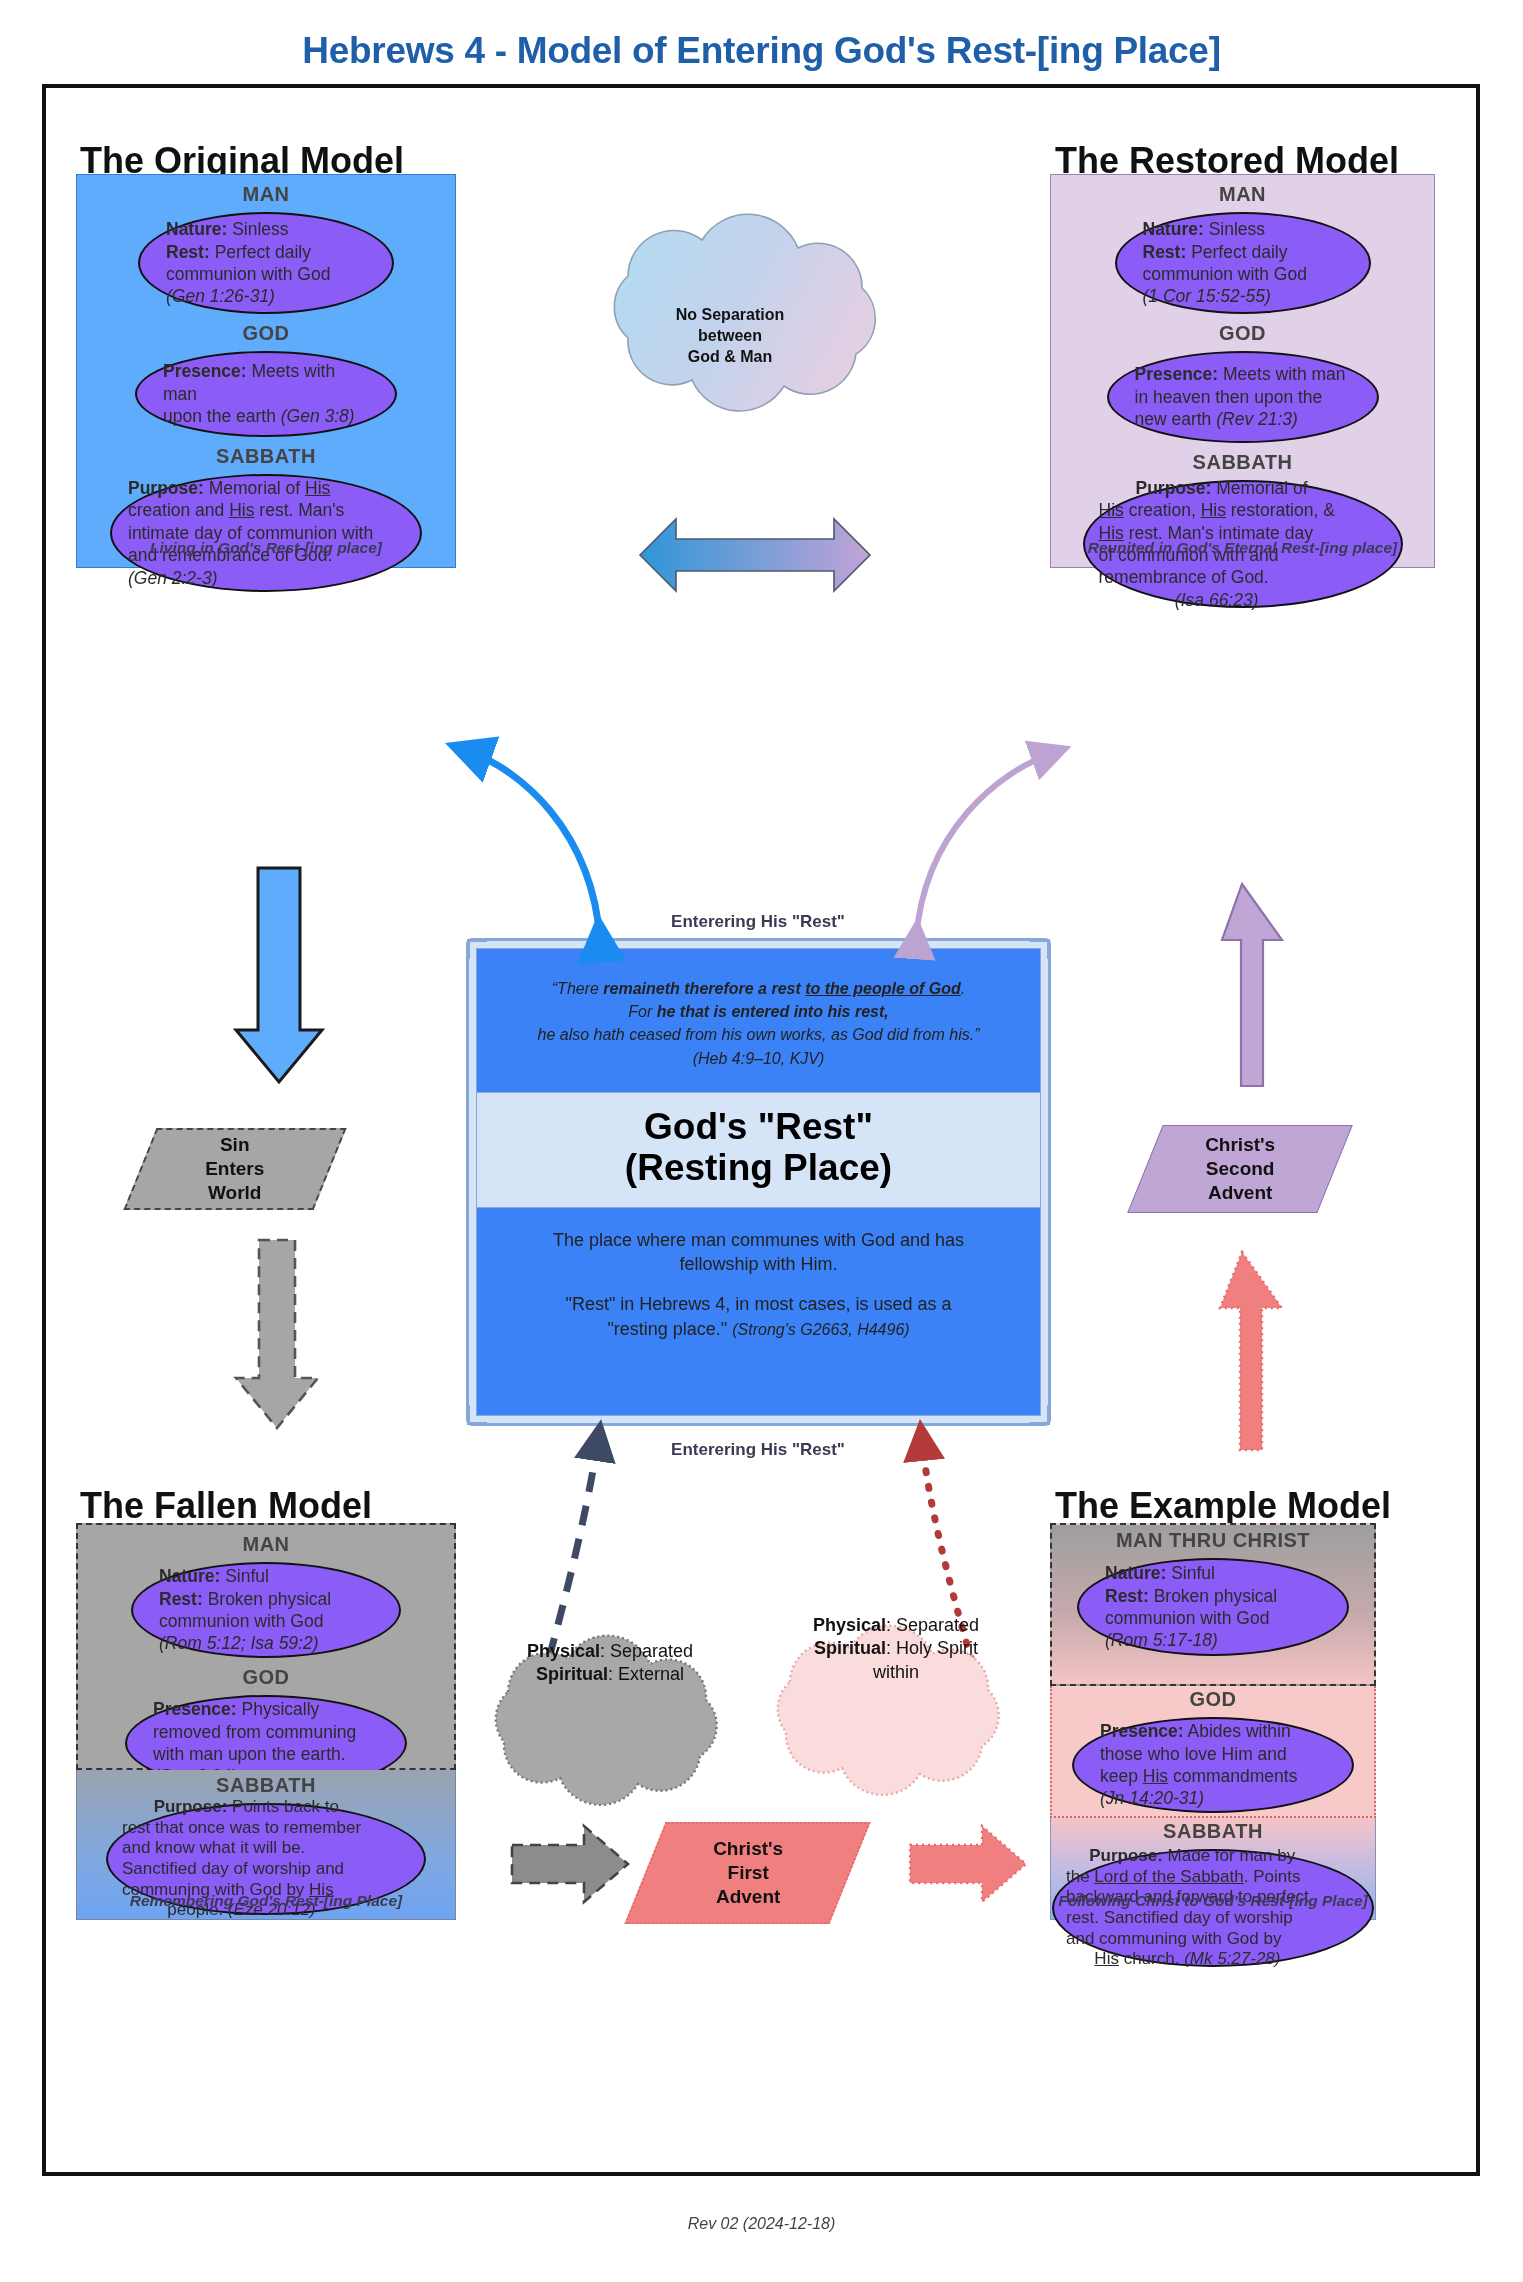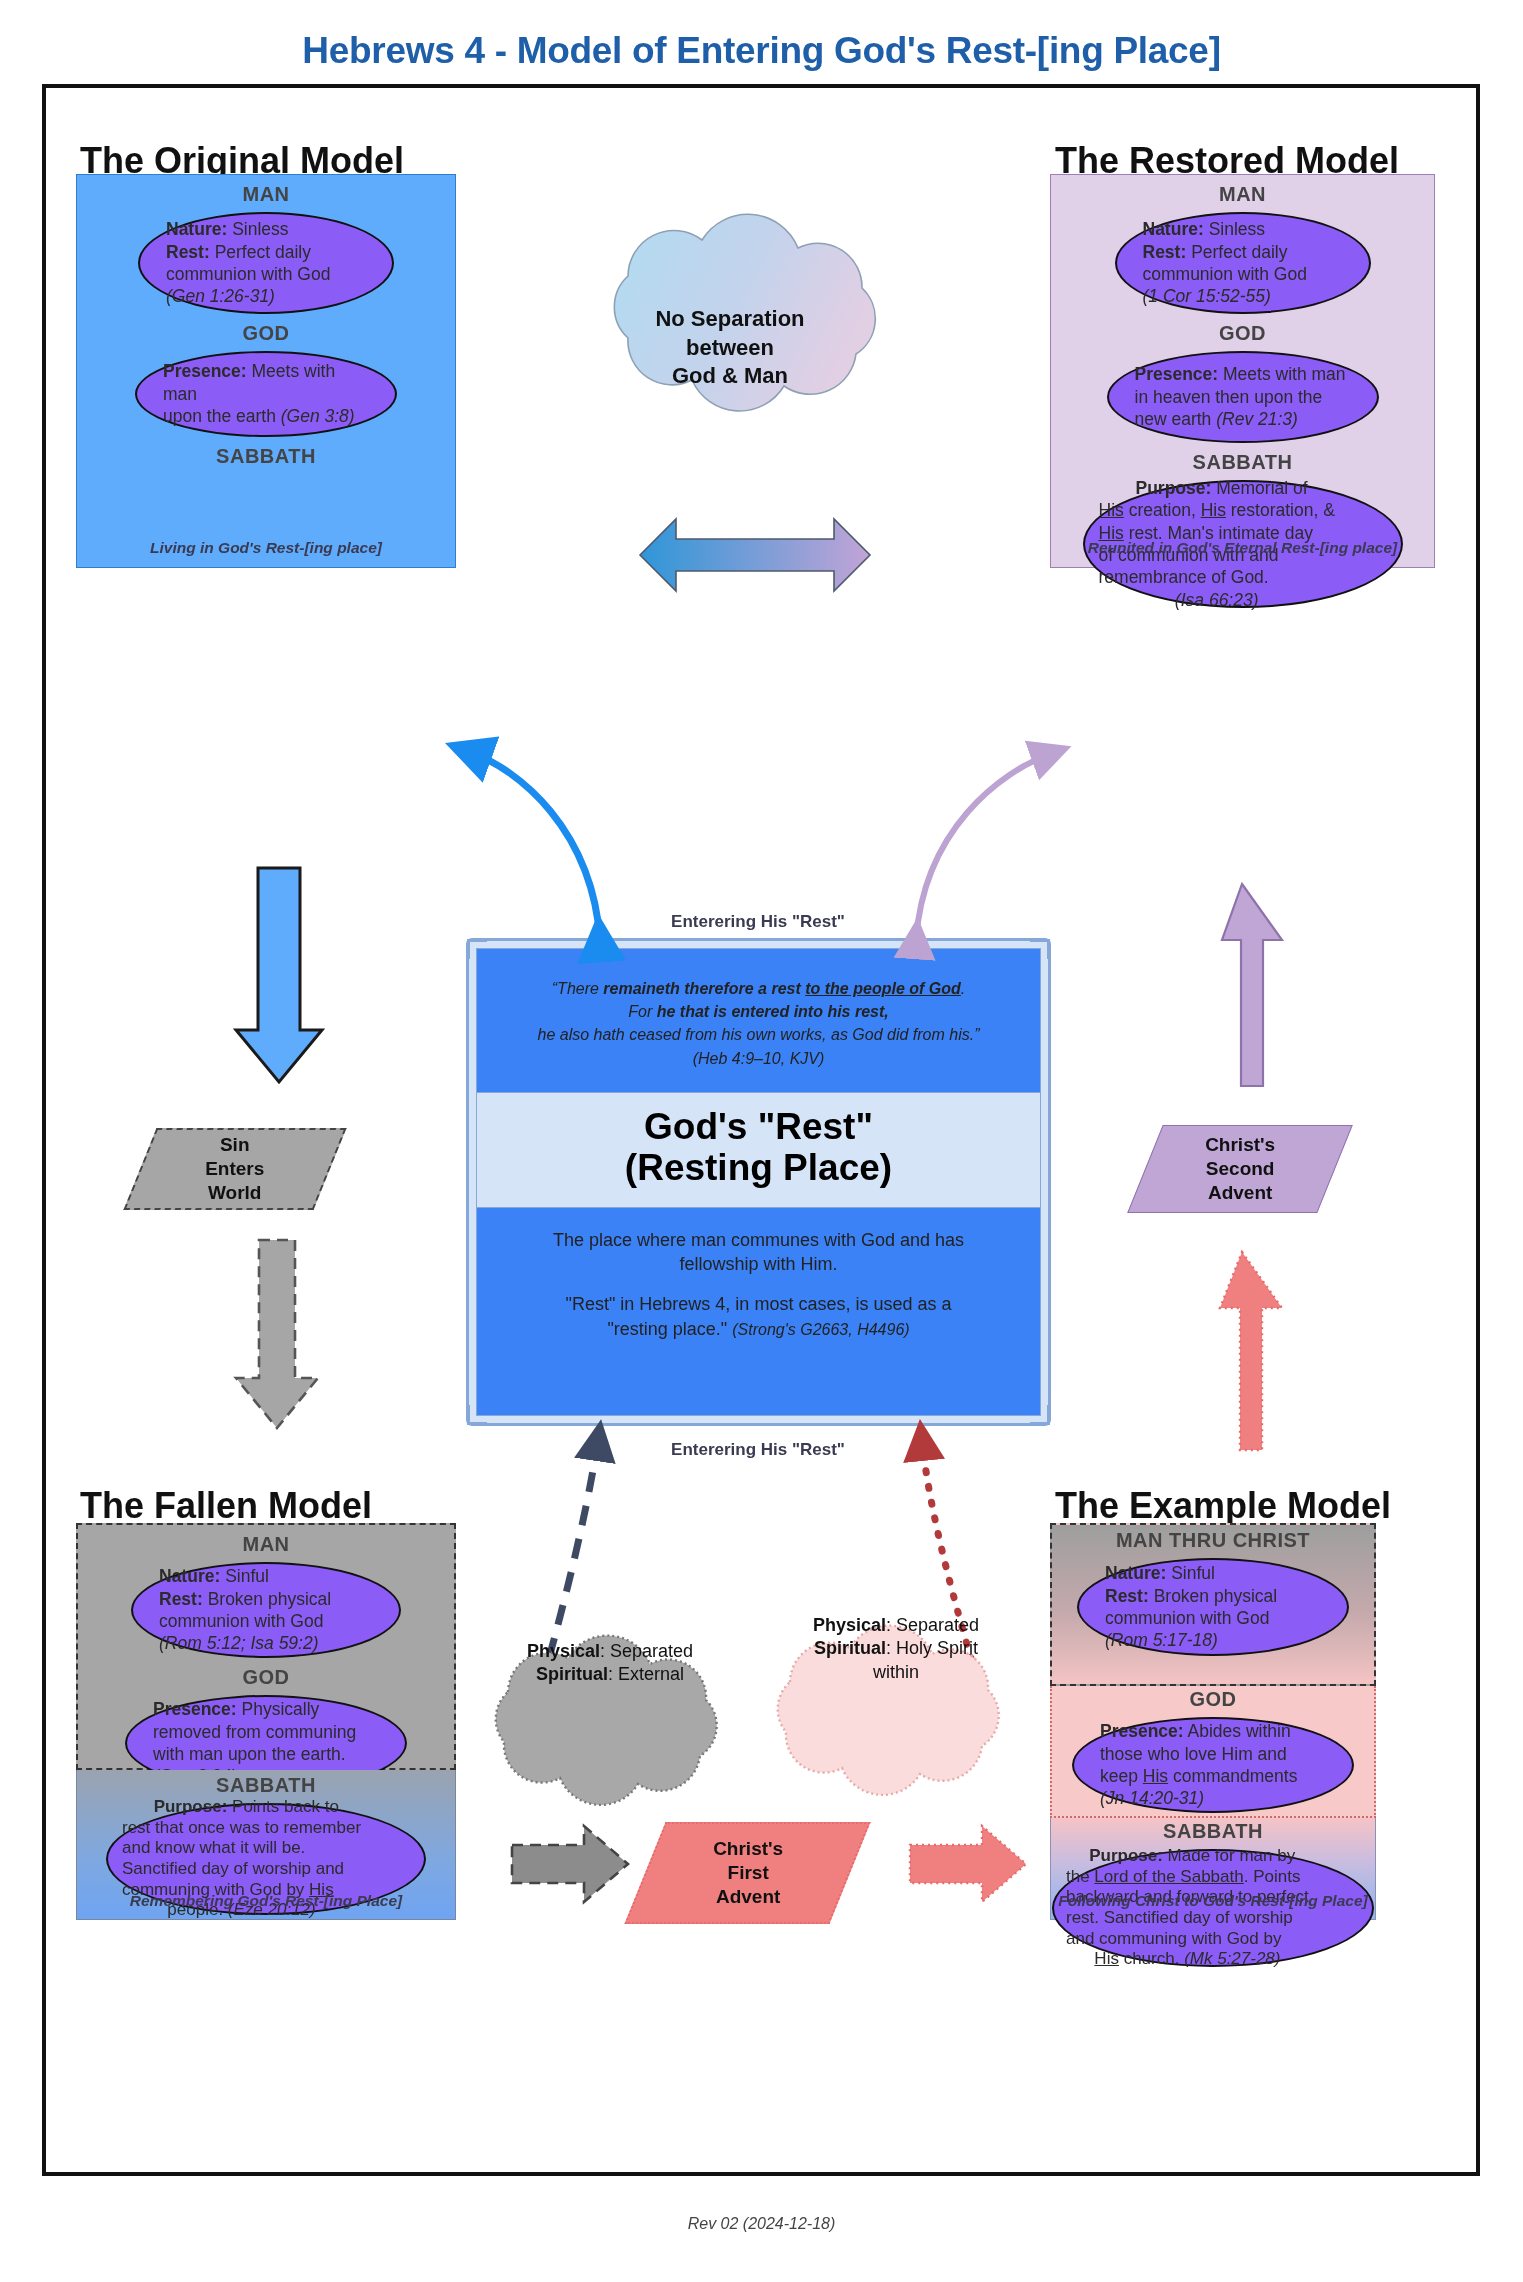--- a/index.html
+++ b/index.html
@@ -120,21 +120,21 @@
   .c-bl{ left:-2px; bottom:-2px; border-right:none; border-top:none; }
   .c-br{ right:-2px; bottom:-2px; border-left:none; border-top:none; }
 
   .enter-label{
     position:absolute; font-weight:bold; font-size:17px; color:#3a3a52;
     text-align:center; width:300px;
   }
 
   
   .cloud-text{ position:absolute; text-align:center; font-weight:bold;
-    font-size:22px; color:#111; line-height:1.3; z-index:4; }
+    font-size:16px; color:#111; line-height:1.3; z-index:4; }
   .cloud-text .n{ font-weight:normal; }
 
   
   .para{
     position:absolute; display:flex; align-items:center; justify-content:center;
     text-align:center; font-weight:bold; font-size:19px; color:#111;
     line-height:1.25; transform:skewX(-22deg);
   }
   .para > span{ transform:skewX(22deg); display:block; }
   #sin-box{ left:140px; top:1128px; width:190px; height:82px;
@@ -289,20 +289,29 @@
 
   <div class="panel-title">GOD</div>
   <div class="bubble" style="width:262px;height:86px;">
     <p>
       <b>Presence:</b><span> Meets with man</span><br>
       <span>upon the earth </span><i>(Gen 3:8)</i>
     </p>
   </div>
 
   <div class="panel-title">SABBATH</div>
+  <div class="bubble" style="width:312px;height:118px;padding:10px 16px;">
+    <p>
+      <b>Purpose:</b><span>&nbsp;Memorial of <u>His</u></span><br>
+      <span>creation and <u>His</u> rest. Man's</span><br>
+      <span>intimate day of communion with</span><br>
+      <span>and remembrance of God.</span><br>
+      <i>(Gen 2:2-3)</i>
+    </p>
+  </div>
   <div class="panel-foot">Living in God's Rest-[ing place]</div>
 </div>
 
 <div class="model-head" style="left:1055px; top:140px;text-align:center;">The Restored Model</div>
 <div class="panel" id="panel-restored">
   <div class="panel-title">MAN</div>
   <div class="bubble" style="width:256px;height:102px;">
     <p>
       <b>Nature:</b><span> Sinless</span><br>
       <b>Rest:</b><span> Perfect daily</span><br>

